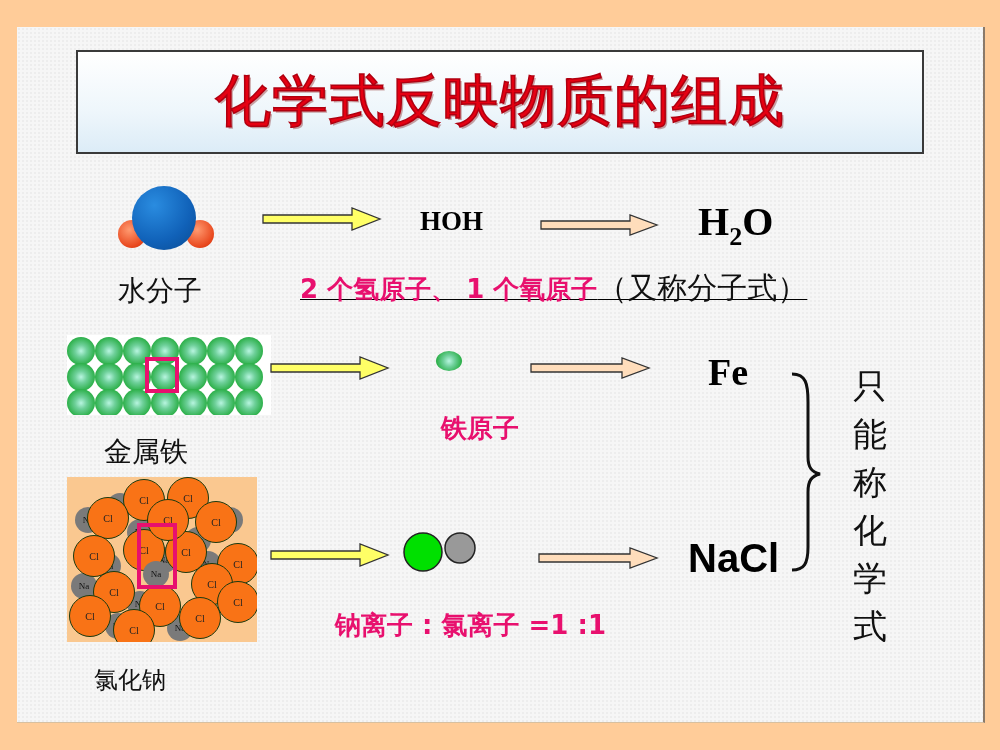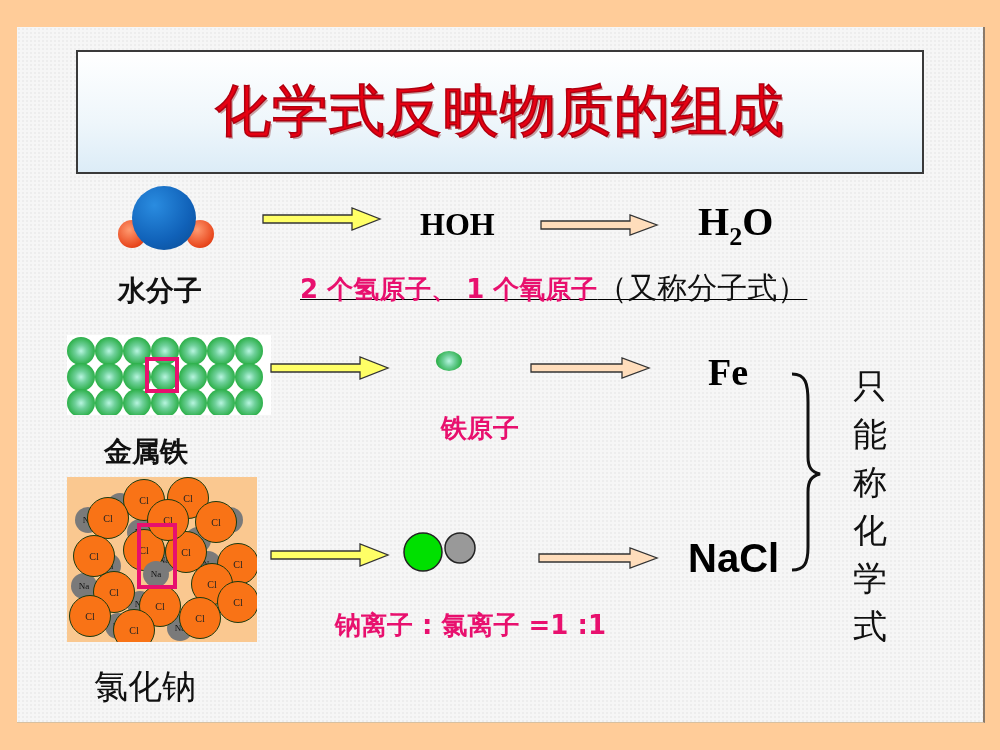--- a/index.html
+++ b/index.html
@@ -1,23 +1,23 @@
 <!DOCTYPE html>
 <html><head>
 <meta charset="utf-8">
 <style>
   html,body{margin:0;padding:0;}
   body{width:1000px;height:750px;background:#FFCC99;position:relative;overflow:hidden;font-family:"DejaVu Serif",serif;}
   .slide{position:absolute;left:17px;top:27px;width:966px;height:695px;background:#F6F6F6;border-right:2px solid #8a7a6a;border-bottom:1px solid #d8c0a0;
     background-image:radial-gradient(rgba(0,0,0,0.035) 1px,transparent 1px);background-size:4px 4px;}
-  .title-box{position:absolute;left:76px;top:50px;width:848px;height:124px;border:2px solid #3a3a3a;box-sizing:border-box;
+  .title-box{position:absolute;left:76px;top:50px;width:848px;height:104px;border:2px solid #3a3a3a;box-sizing:border-box;
     background:linear-gradient(#ffffff 0%,#eef6fb 60%,#dcecf7 100%);display:flex;align-items:center;justify-content:center;}
   .title-text{font-family:"DejaVu Serif",serif;font-size:56px;color:#E60012;-webkit-text-stroke:1.5px #B00010;letter-spacing:1px;text-shadow:2px 2px 0 rgba(120,0,0,0.35);}
   .abs{position:absolute;}
-  .label-black{font-family:"DejaVu Sans",sans-serif;font-size:28px;color:#111;font-weight:bold;}
+  .label-black{font-family:"DejaVu Sans",sans-serif;font-size:28px;color:#111;font-weight:normal;}
   .pink{color:#E8106E;font-family:"DejaVu Sans",sans-serif;font-size:26px;font-weight:bold;}
   .formula{font-family:"Liberation Serif",serif;font-weight:bold;color:#000;}
   .arrow{position:absolute;}
   
   .water{position:absolute;left:116px;top:186px;width:100px;height:70px;}
   .h-atom{position:absolute;width:28px;height:28px;border-radius:50%;background:radial-gradient(circle at 40% 35%,#ff9a70,#e8461c 70%,#b8300c);}
   .o-atom{position:absolute;left:16px;top:0;width:64px;height:64px;border-radius:50%;background:radial-gradient(circle at 35% 30%,#2a8ce0,#1061b8 60%,#0a4a90);}
   
   .iron-box{position:absolute;left:67px;top:335px;width:204px;height:80px;background:#fff;overflow:hidden;}
   .fe-ball{position:absolute;width:28px;height:28px;border-radius:50%;background:radial-gradient(circle at 50% 50%,#b8f5e0 0%,#6ed09a 30%,#2db04a 70%,#1a8f2c 100%);}
@@ -40,21 +40,21 @@
 <div class="water">
   <div class="h-atom" style="left:2px;top:34px;"></div>
   <div class="h-atom" style="left:70px;top:34px;"></div>
   <div class="o-atom"></div>
 </div>
 <div class="abs label-black" style="left:118px;top:272px;">水分子</div>
 
 <svg class="arrow" style="left:262px;top:206px;" width="122" height="26">
   <polygon points="1,9 90,9 90,2 118,13 90,24 90,17 1,17" fill="#FFFF66" stroke="#333" stroke-width="1.3"></polygon>
 </svg>
-<div class="abs formula" style="left:420px;top:206px;font-size:32px;">HOH</div>
+<div class="abs formula" style="left:420px;top:206px;font-size:27px;">HOH</div>
 <svg class="arrow" style="left:540px;top:213px;" width="120" height="24">
   <polygon points="1,8 90,8 90,2 117,12 90,22 90,16 1,16" fill="#FFDDBB" stroke="#333" stroke-width="1.3"></polygon>
 </svg>
 <div class="abs formula" style="left:698px;top:198px;font-size:40px;">
   <span>H</span><sub style="font-size:26px;vertical-align:-10px;">2</sub><span>O</span>
 </div>
 <div class="abs" style="left:300px;top:268px;white-space:nowrap;text-decoration:underline;">
   <span class="pink">2 个氢原子、 1 个氧原子</span><span style="font-family:'DejaVu Serif',serif;font-size:30px;color:#111;">（又称分子式）</span>
 </div>
 
@@ -127,21 +127,21 @@
       <div class="cl" style="left: 2px; top: 118px; width: 42px; height: 42px;">Cl</div>
       <div class="cl" style="left: 72px; top: 108px; width: 42px; height: 42px;">Cl</div>
       <div class="cl" style="left: 112px; top: 120px; width: 42px; height: 42px;">Cl</div>
       <div class="cl" style="left: 150px; top: 104px; width: 42px; height: 42px;">Cl</div>
       <div class="cl" style="left: 46px; top: 132px; width: 42px; height: 42px;">Cl</div>
       <div class="cl" style="left: 80px; top: 22px; width: 42px; height: 42px;">Cl</div>
       <div class="na" style="left: 76px; top: 84px; width: 26px; height: 26px;">Na</div>
     </div>
   <div class="sel-box" style="left:70px;top:46px;width:40px;height:66px;"></div>
 </div>
-<div class="abs label-black" style="left:94px;top:664px;font-size:34px;font-weight:normal;">氯化钠</div>
+<div class="abs label-black" style="left:94px;top:664px;font-size:24px;font-weight:normal;">氯化钠</div>
 
 <svg class="arrow" style="left:270px;top:542px;" width="122" height="26">
   <polygon points="1,9 90,9 90,2 118,13 90,24 90,17 1,17" fill="#FFFF66" stroke="#333" stroke-width="1.3"></polygon>
 </svg>
 <svg class="abs" style="left:402px;top:530px;" width="80" height="44">
   <circle cx="21" cy="22" r="19" fill="#00E000" stroke="#222" stroke-width="1.5"></circle>
   <circle cx="58" cy="18" r="15" fill="#999" stroke="#222" stroke-width="1.5"></circle>
 </svg>
 <div class="abs pink" style="left:335px;top:608px;">钠离子 : 氯离子 =1 :1</div>
 

